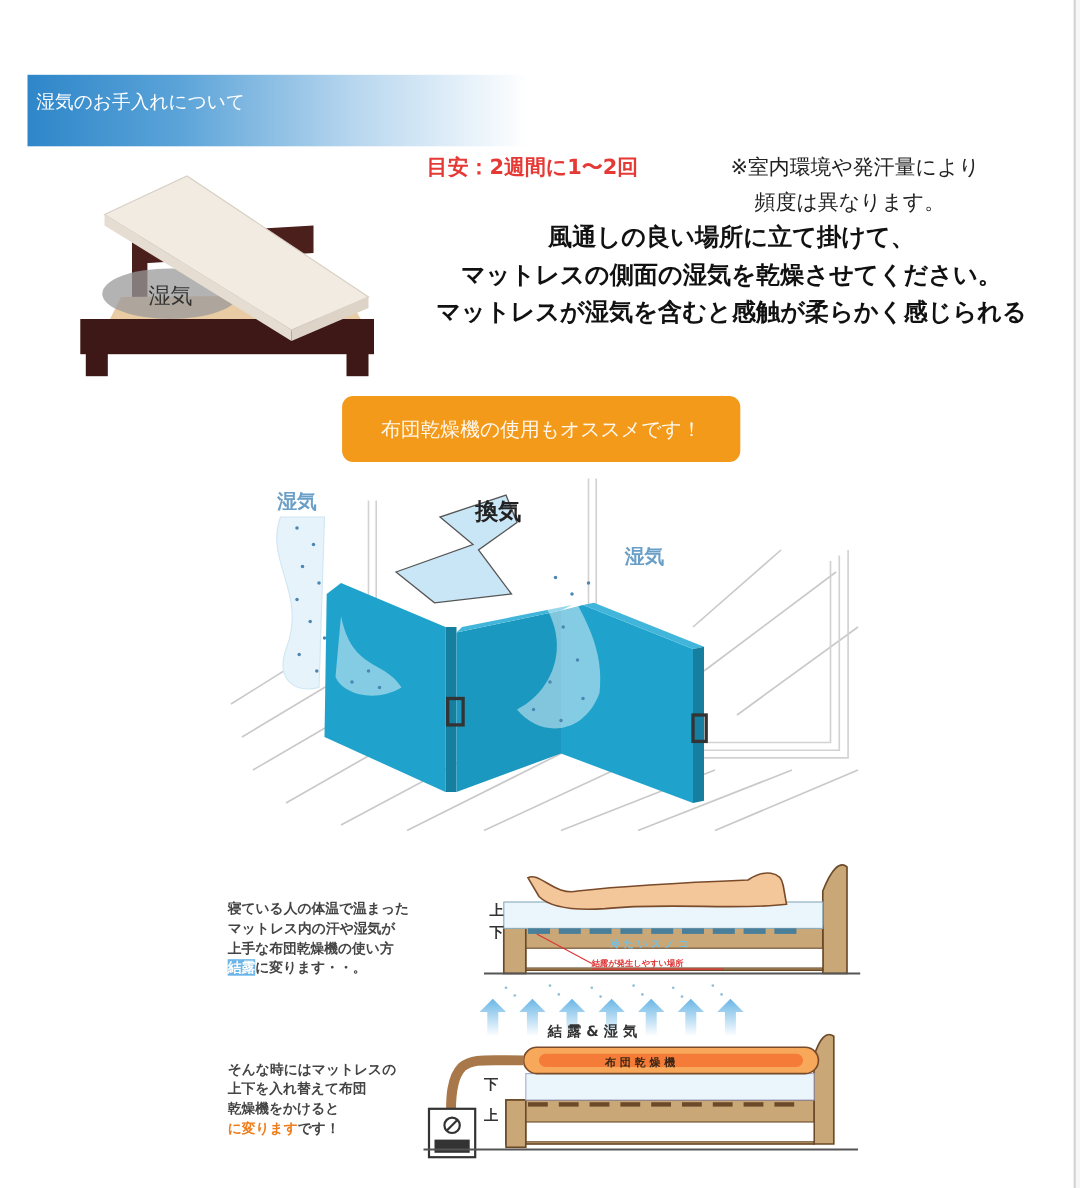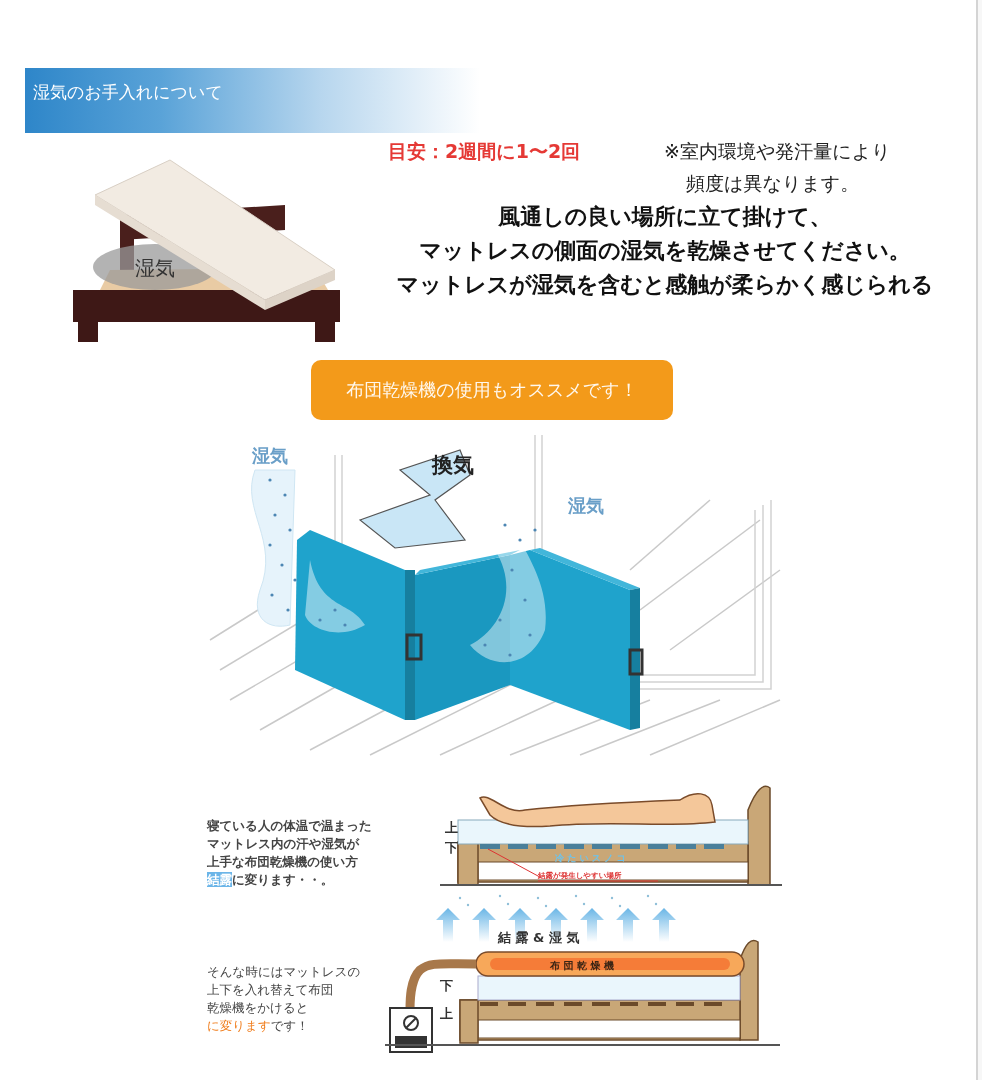--- a/index.html
+++ b/index.html
@@ -25,21 +25,21 @@
 
   .orange-banner { position: absolute; left: 311px; top: 360px; width: 362px; height: 60px;
     background: #f39a1a; border-radius: 10px; }
   .orange-banner span { position: absolute; left: 0; right: 0; top: 18px; text-align: center; font-size: 18px; color: #fff8ee; }
 
   .fold-illust { position: absolute; left: 200px; top: 430px; width: 590px; height: 330px; }
 
   .tips-pill { position: absolute; left: 202px; top: 782px; width: 234px; height: 26px; background: #111; border-radius: 14px; }
   .tips-pill span { position: absolute; left: 0; right: 0; top: 4px; text-align: center; color: #fff; font-size: 13px; font-weight: bold; }
   .tips-text1 { position: absolute; left: 207px; top: 817px; font-size: 12.5px; font-weight: bold; color: #444; line-height: 18px; }
-  .tips-text2 { position: absolute; left: 207px; top: 963px; font-size: 12.5px; font-weight: normal; color: #444; line-height: 18px; }
+  .tips-text2 { position: absolute; left: 207px; top: 963px; font-size: 12.5px; font-weight: bold; color: #444; line-height: 18px; }
   .hl-blue { background: #6bb5e8; color: #fff; margin-top: 20px; }
   .hl-orange { color: #f07d1c; }
 
   .bed1 { position: absolute; left: 430px; top: 770px; width: 360px; height: 130px; }
   .bed2 { position: absolute; left: 380px; top: 890px; width: 410px; height: 170px; }
   svg text { font-family: "DejaVu Sans", sans-serif; }
 </style>
 </head>
 <body>
 

